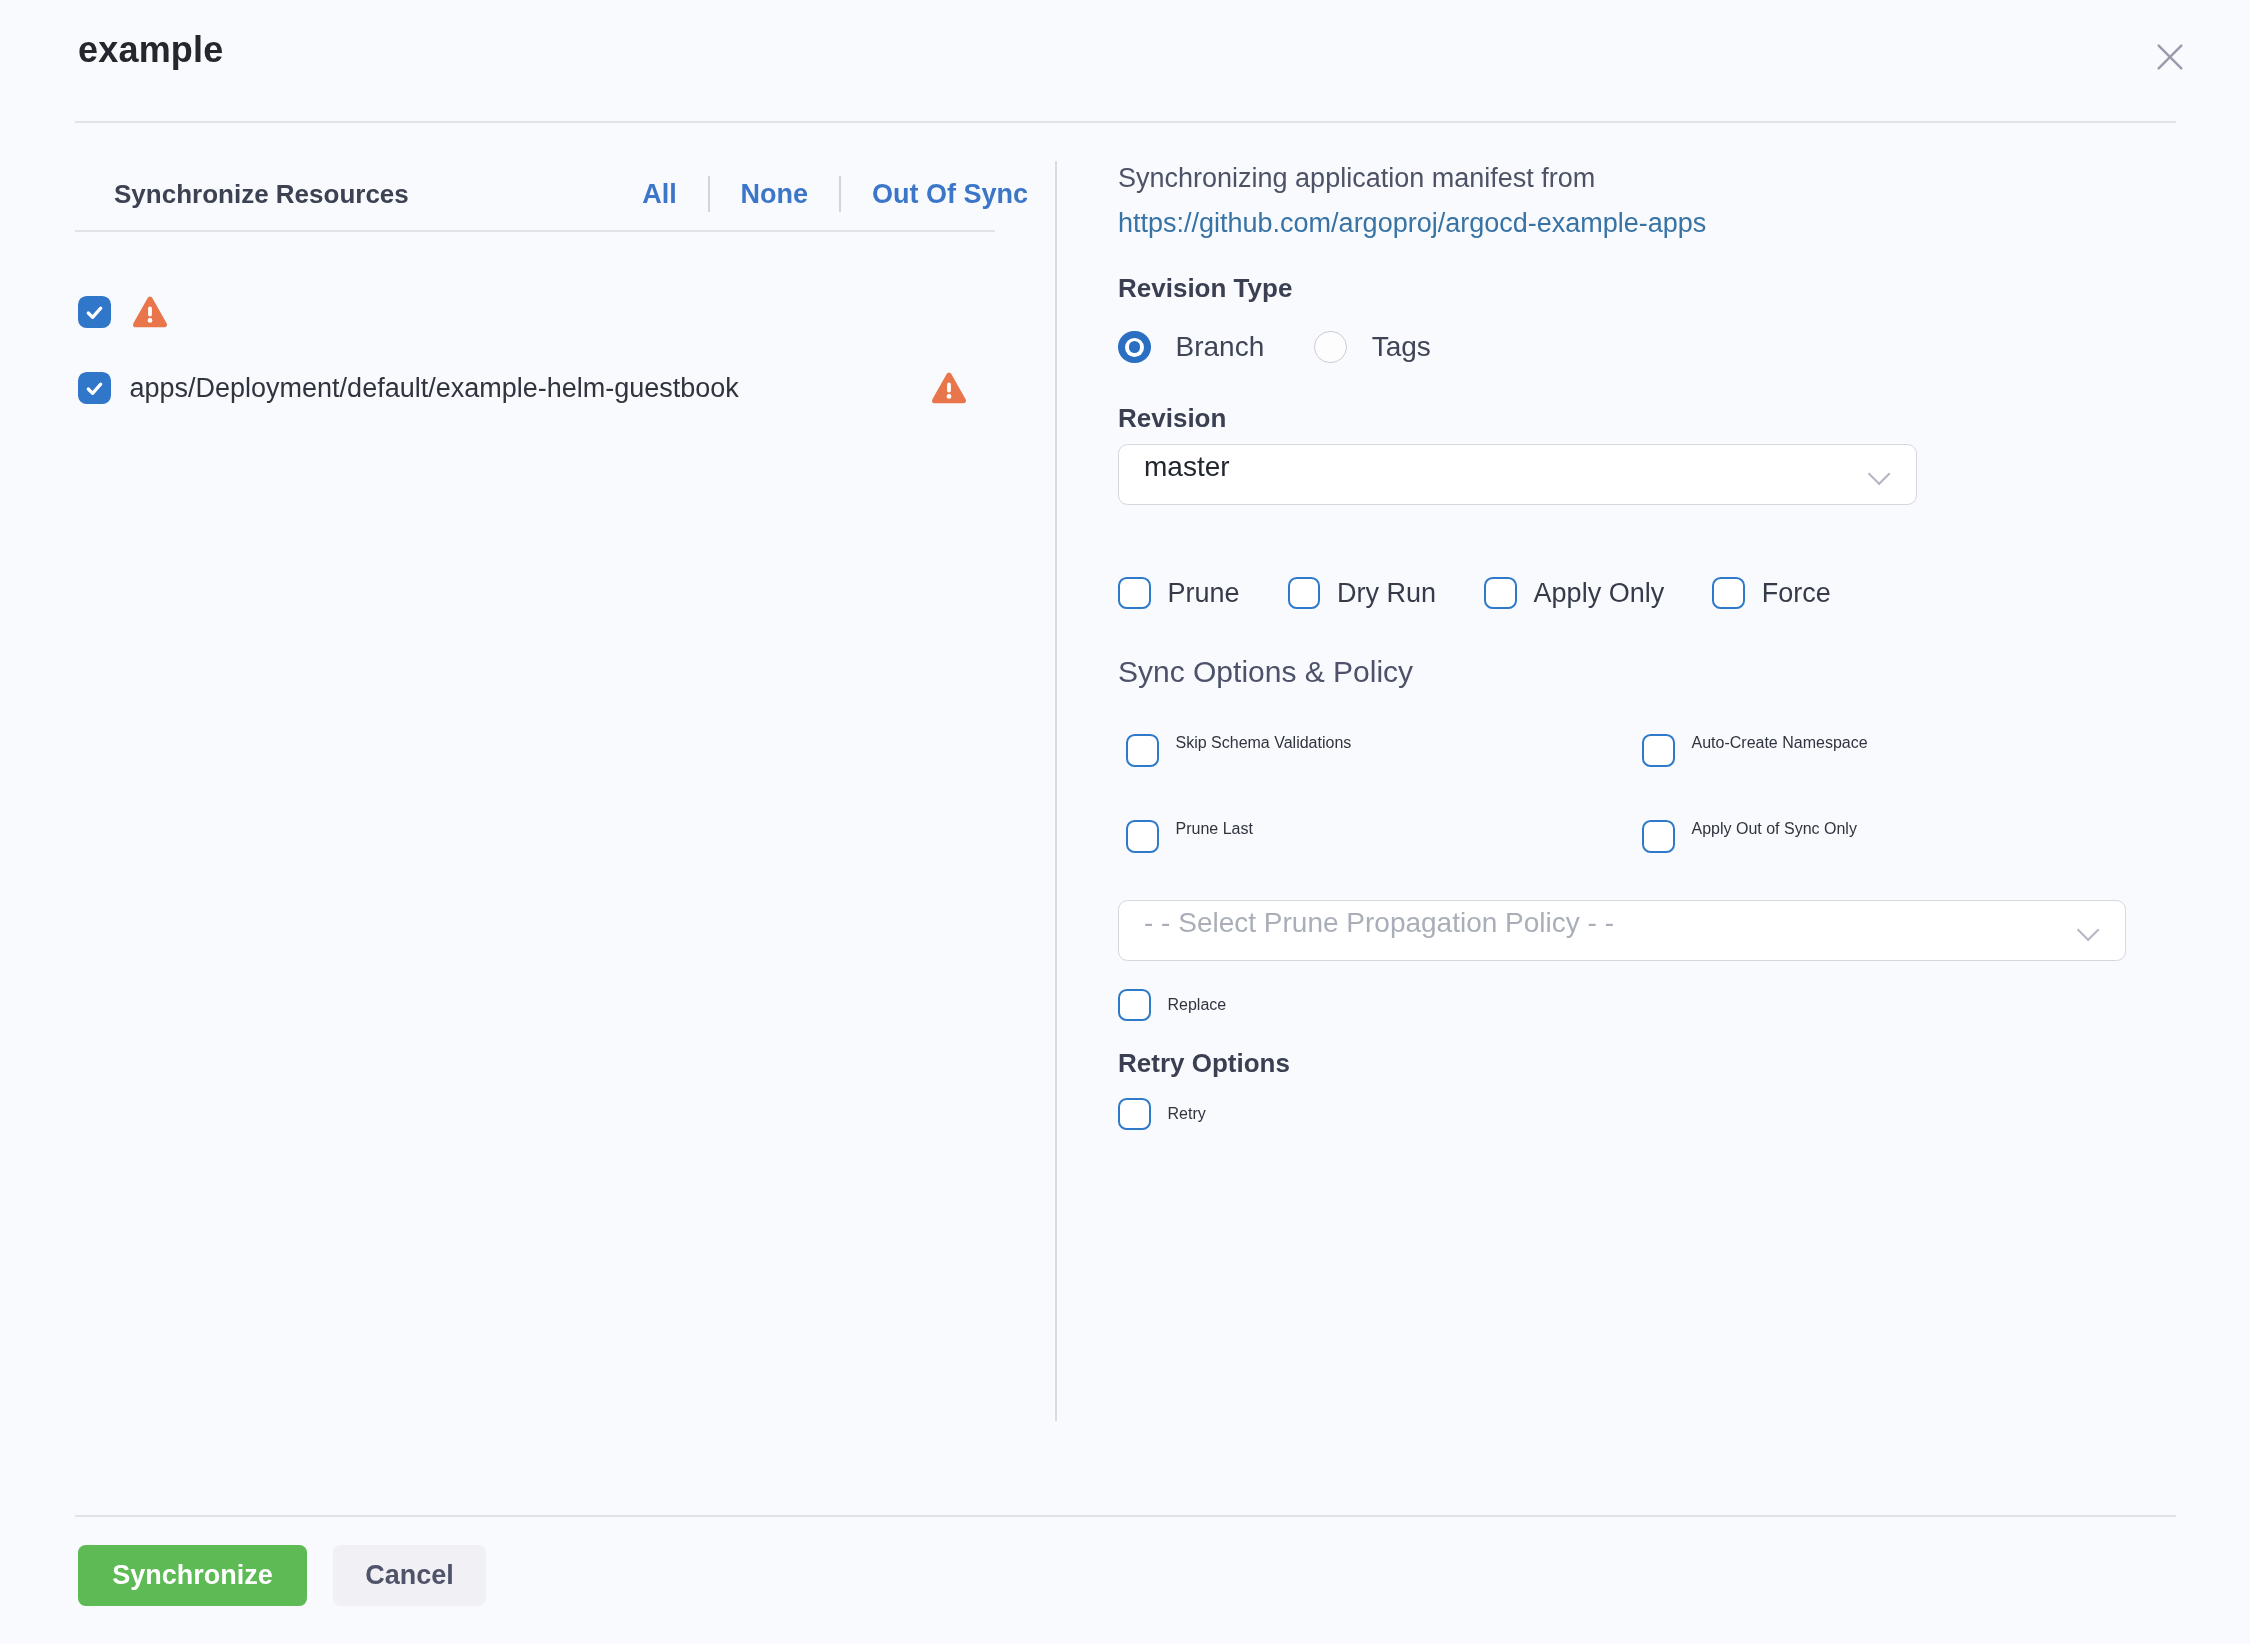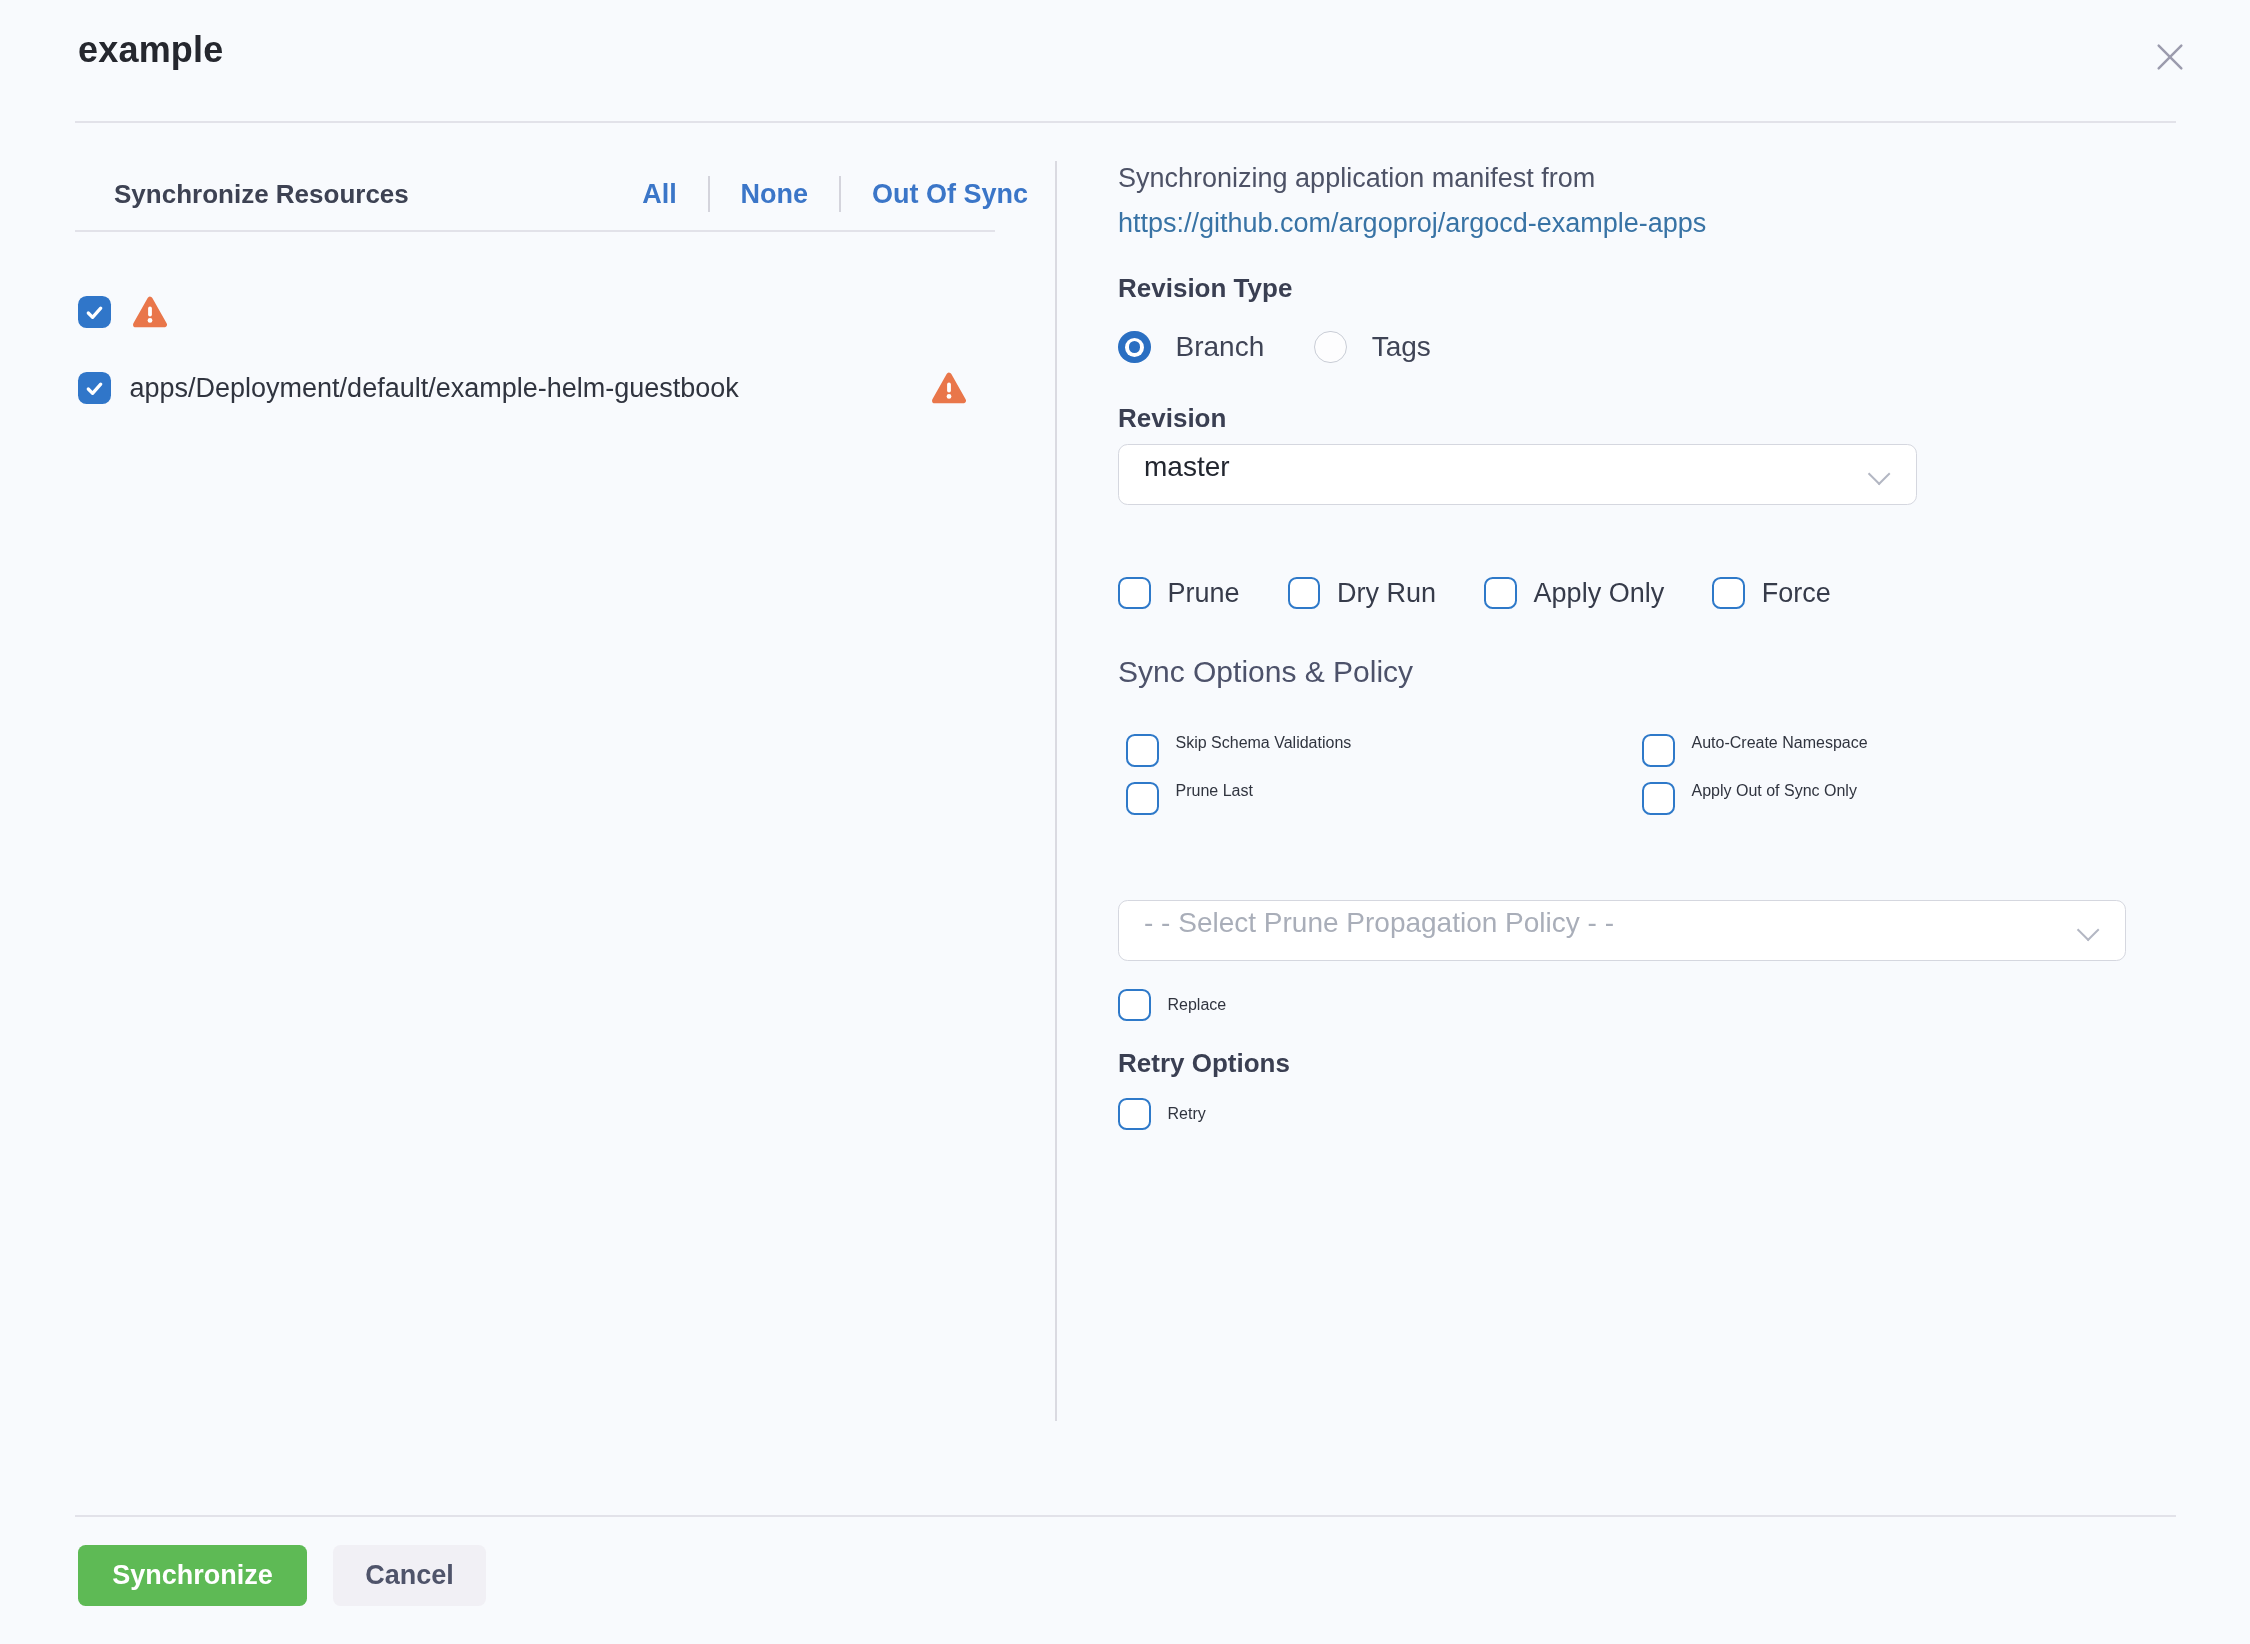--- a/index.html
+++ b/index.html
@@ -87,21 +87,21 @@
     border-right:2.9px solid #b3b7c3;border-bottom:2.9px solid #b3b7c3;
     transform:rotate(45deg);
   }
   .flags-row{top:547px;display:flex;align-items:center;gap:48px;height:44px;margin-top:24px;}
   .cb-group{display:flex;align-items:center;gap:17px;}
   .cb-group .clabel{font-size:27px;color:#363b4a;}
   .options-heading{top:655px;font-size:30px;font-weight:400;color:#4d526a;}
   .opt-left{left:0;}
   .opt-right{left:516px;}
   .opt-row1{top:734px;}
-  .opt-row2{top:782px;}
+  .opt-row2{top:820px;}
   .opt-item{position:absolute;display:flex;align-items:flex-start;gap:17px;height:44px;padding-left:8px;}
   .policy-select{top:900px;width:1008px;}
   .replace-row{top:983px;display:flex;align-items:center;gap:17px;height:44px;}
   .retry-heading{top:1048px;}
   .retry-row{top:1092px;display:flex;align-items:center;gap:17px;height:44px;}
 
   
   .btn{
     position:absolute;top:1545px;height:61px;border:none;border-radius:7.6px;
     font-family:"Liberation Sans",sans-serif;font-size:27px;font-weight:700;cursor:pointer;

